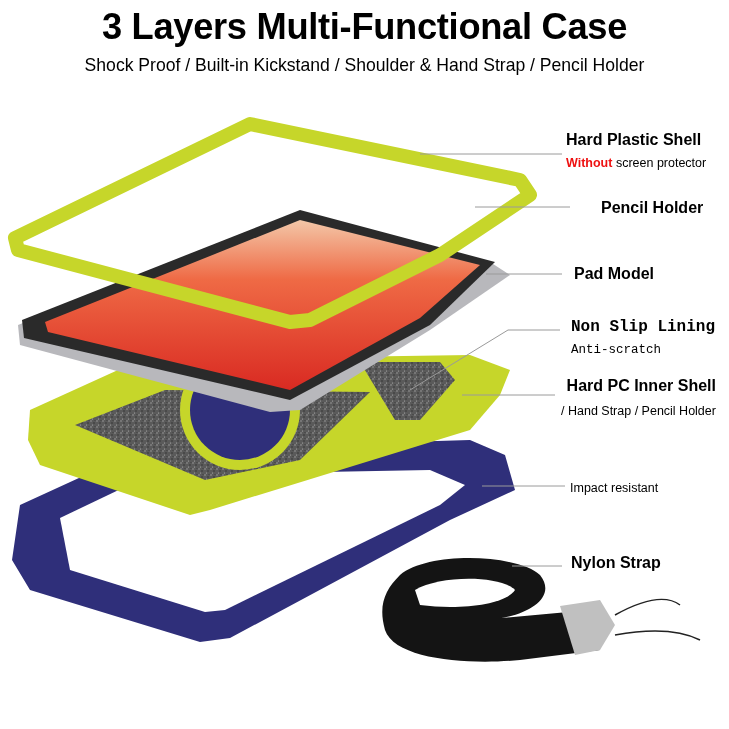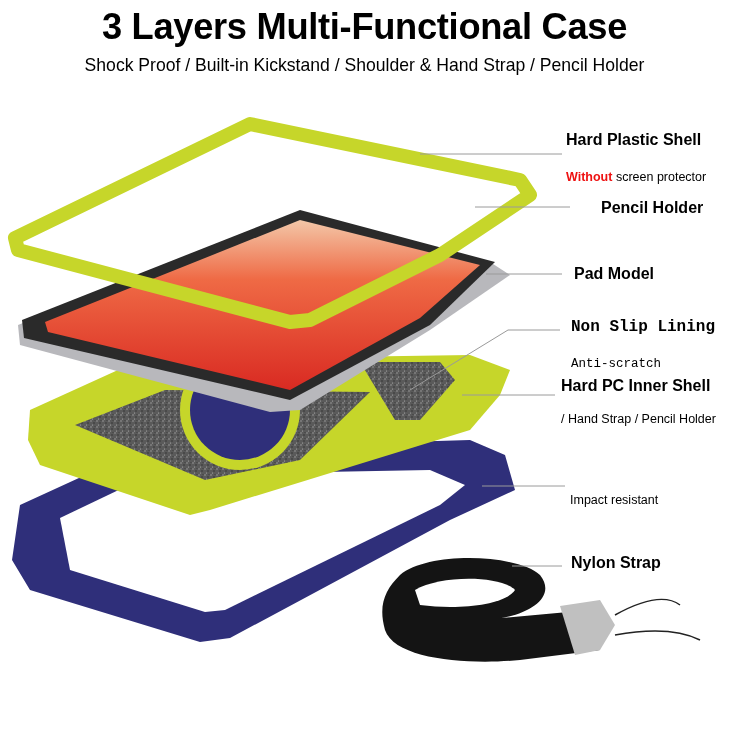--- a/index.html
+++ b/index.html
@@ -2,21 +2,21 @@
 <html><head>
 <meta charset="utf-8">
 <style>
   html, body { margin:0; padding:0; background:#ffffff; }
   body { width:729px; height:729px; position:relative; overflow:hidden; font-family:"Liberation Sans", sans-serif; }
   .title { position:absolute; left:0; top:6px; width:729px; text-align:center; font-weight:bold; font-size:37px; color:#000; letter-spacing:-0.3px; transform:scaleX(0.98); }
   .subtitle { position:absolute; left:0; top:54px; width:729px; text-align:center; font-size:18.5px; color:#000; transform:scaleX(0.95); }
   .figure { position:absolute; left:0; top:0; width:729px; height:729px; }
   .label { position:absolute; color:#000; }
   .label .h { font-weight:bold; font-size:16px; white-space:nowrap; }
-  .label .d { font-size:12.5px; white-space:nowrap; margin-top:20px; line-height:17px; }
+  .label .d { font-size:12.5px; white-space:nowrap; margin-top:6px; line-height:17px; }
   .label .red { color:#ee1111; font-weight:bold; }
 </style>
 </head>
 <body>
 
 <div class="title">3 Layers Multi-Functional Case</div>
 <div class="subtitle">Shock Proof / Built-in Kickstand / Shoulder &amp; Hand Strap / Pencil Holder</div>
 
 <svg class="figure" viewBox="0 0 729 729" xmlns="http://www.w3.org/2000/svg">
   <defs>
@@ -82,22 +82,22 @@
 <div class="label" style="left:576px; top:199px;margin-left:25px;">
   <div class="h">Pencil Holder</div>
 </div>
 <div class="label" style="left:574px; top:265px;text-align:center;">
   <div class="h">Pad Model</div>
 </div>
 <div class="label" style="left:571px; top:318px;font-family:Liberation Mono, monospace;">
   <div class="h">Non Slip Lining</div>
   <div class="d">Anti-scratch</div>
 </div>
-<div class="label" style="left:561px; top:377px;">
+<div class="label" style="left:561px; top:377px;text-align:right;">
   <div class="h">Hard PC Inner Shell</div>
-  <div class="d" style="margin-top:16px">/ Hand Strap / Pencil Holder</div>
+  <div class="d" style="margin-top:8px">/ Hand Strap / Pencil Holder</div>
 </div>
 <div class="label" style="left:570px; top:474px;">
-  <div class="d" style="margin-top:18px">Impact resistant</div>
+  <div class="d" style="margin-top:6px">Impact resistant</div>
 </div>
 <div class="label" style="left:571px; top:554px;">
   <div class="h">Nylon Strap</div>
 </div>
 
 </body></html>

